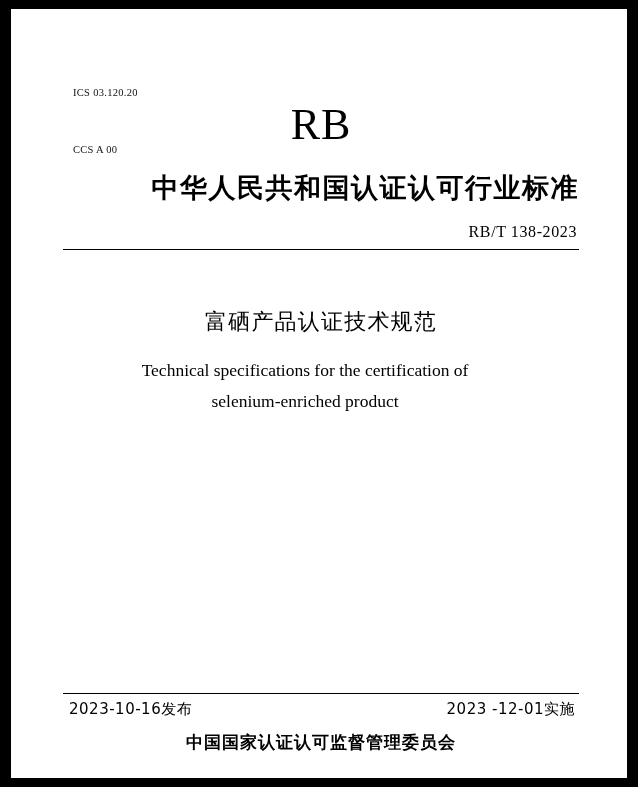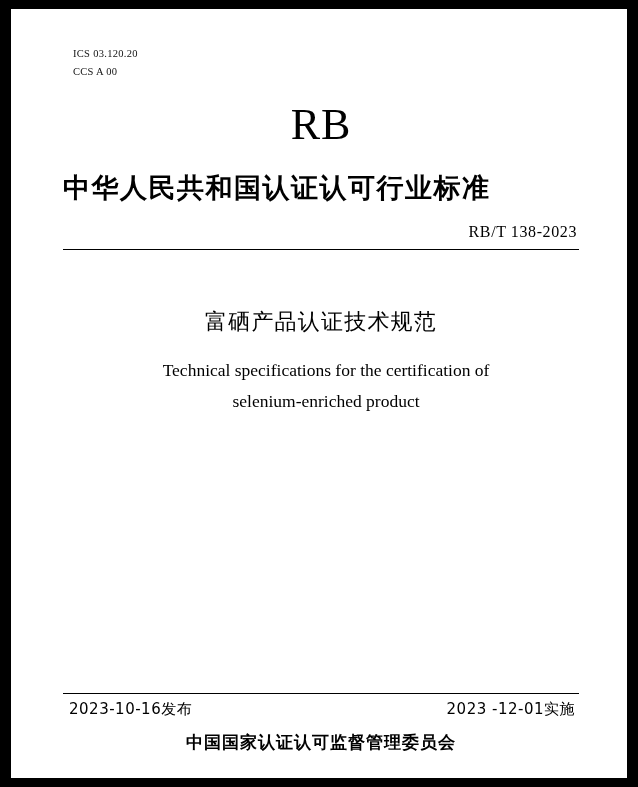--- a/index.html
+++ b/index.html
@@ -42,21 +42,21 @@
   .ics-block {
     position: absolute;
     left: 10px;
     top: 8px;
     font-family: "Liberation Serif", serif;
     font-size: 10.5px;
     color: #111;
     letter-spacing: 0.3px;
     line-height: 1.75;
   }
-  .ics-line { white-space: pre; }
+  .ics-line { white-space: pre; margin-top: 39px; }
 
   
   .rb-mark {
     position: absolute;
     left: 0;
     top: 62px;
     width: 516px;
     text-align: center;
     font-family: "Liberation Serif", serif;
     font-weight: normal;
@@ -64,21 +64,21 @@
     letter-spacing: 1px;
     color: #000;
   }
 
   
   .std-title {
     position: absolute;
     left: 0;
     top: 133px;
     width: 516px;
-    text-align: left;
+    text-align: right;
     font-family: "DejaVu Sans", sans-serif;
     font-weight: bold;
     font-size: 27px;
     letter-spacing: 1.5px;
     color: #000;
   }
 
   
   .std-number {
     position: absolute;
@@ -109,21 +109,21 @@
     width: 516px;
     text-align: center;
     font-family: "DejaVu Sans", sans-serif;
     font-weight: normal;
     font-size: 22px;
     letter-spacing: 1.2px;
     color: #000;
   }
   .doc-title-en {
     position: absolute;
-    left: 35px;
+    left: 14px;
     top: 318px;
     width: 456px;
     text-align: center;
     font-family: "Liberation Serif", serif;
     font-size: 17.5px;
     line-height: 1.75;
     color: #000;
   }
 
   

